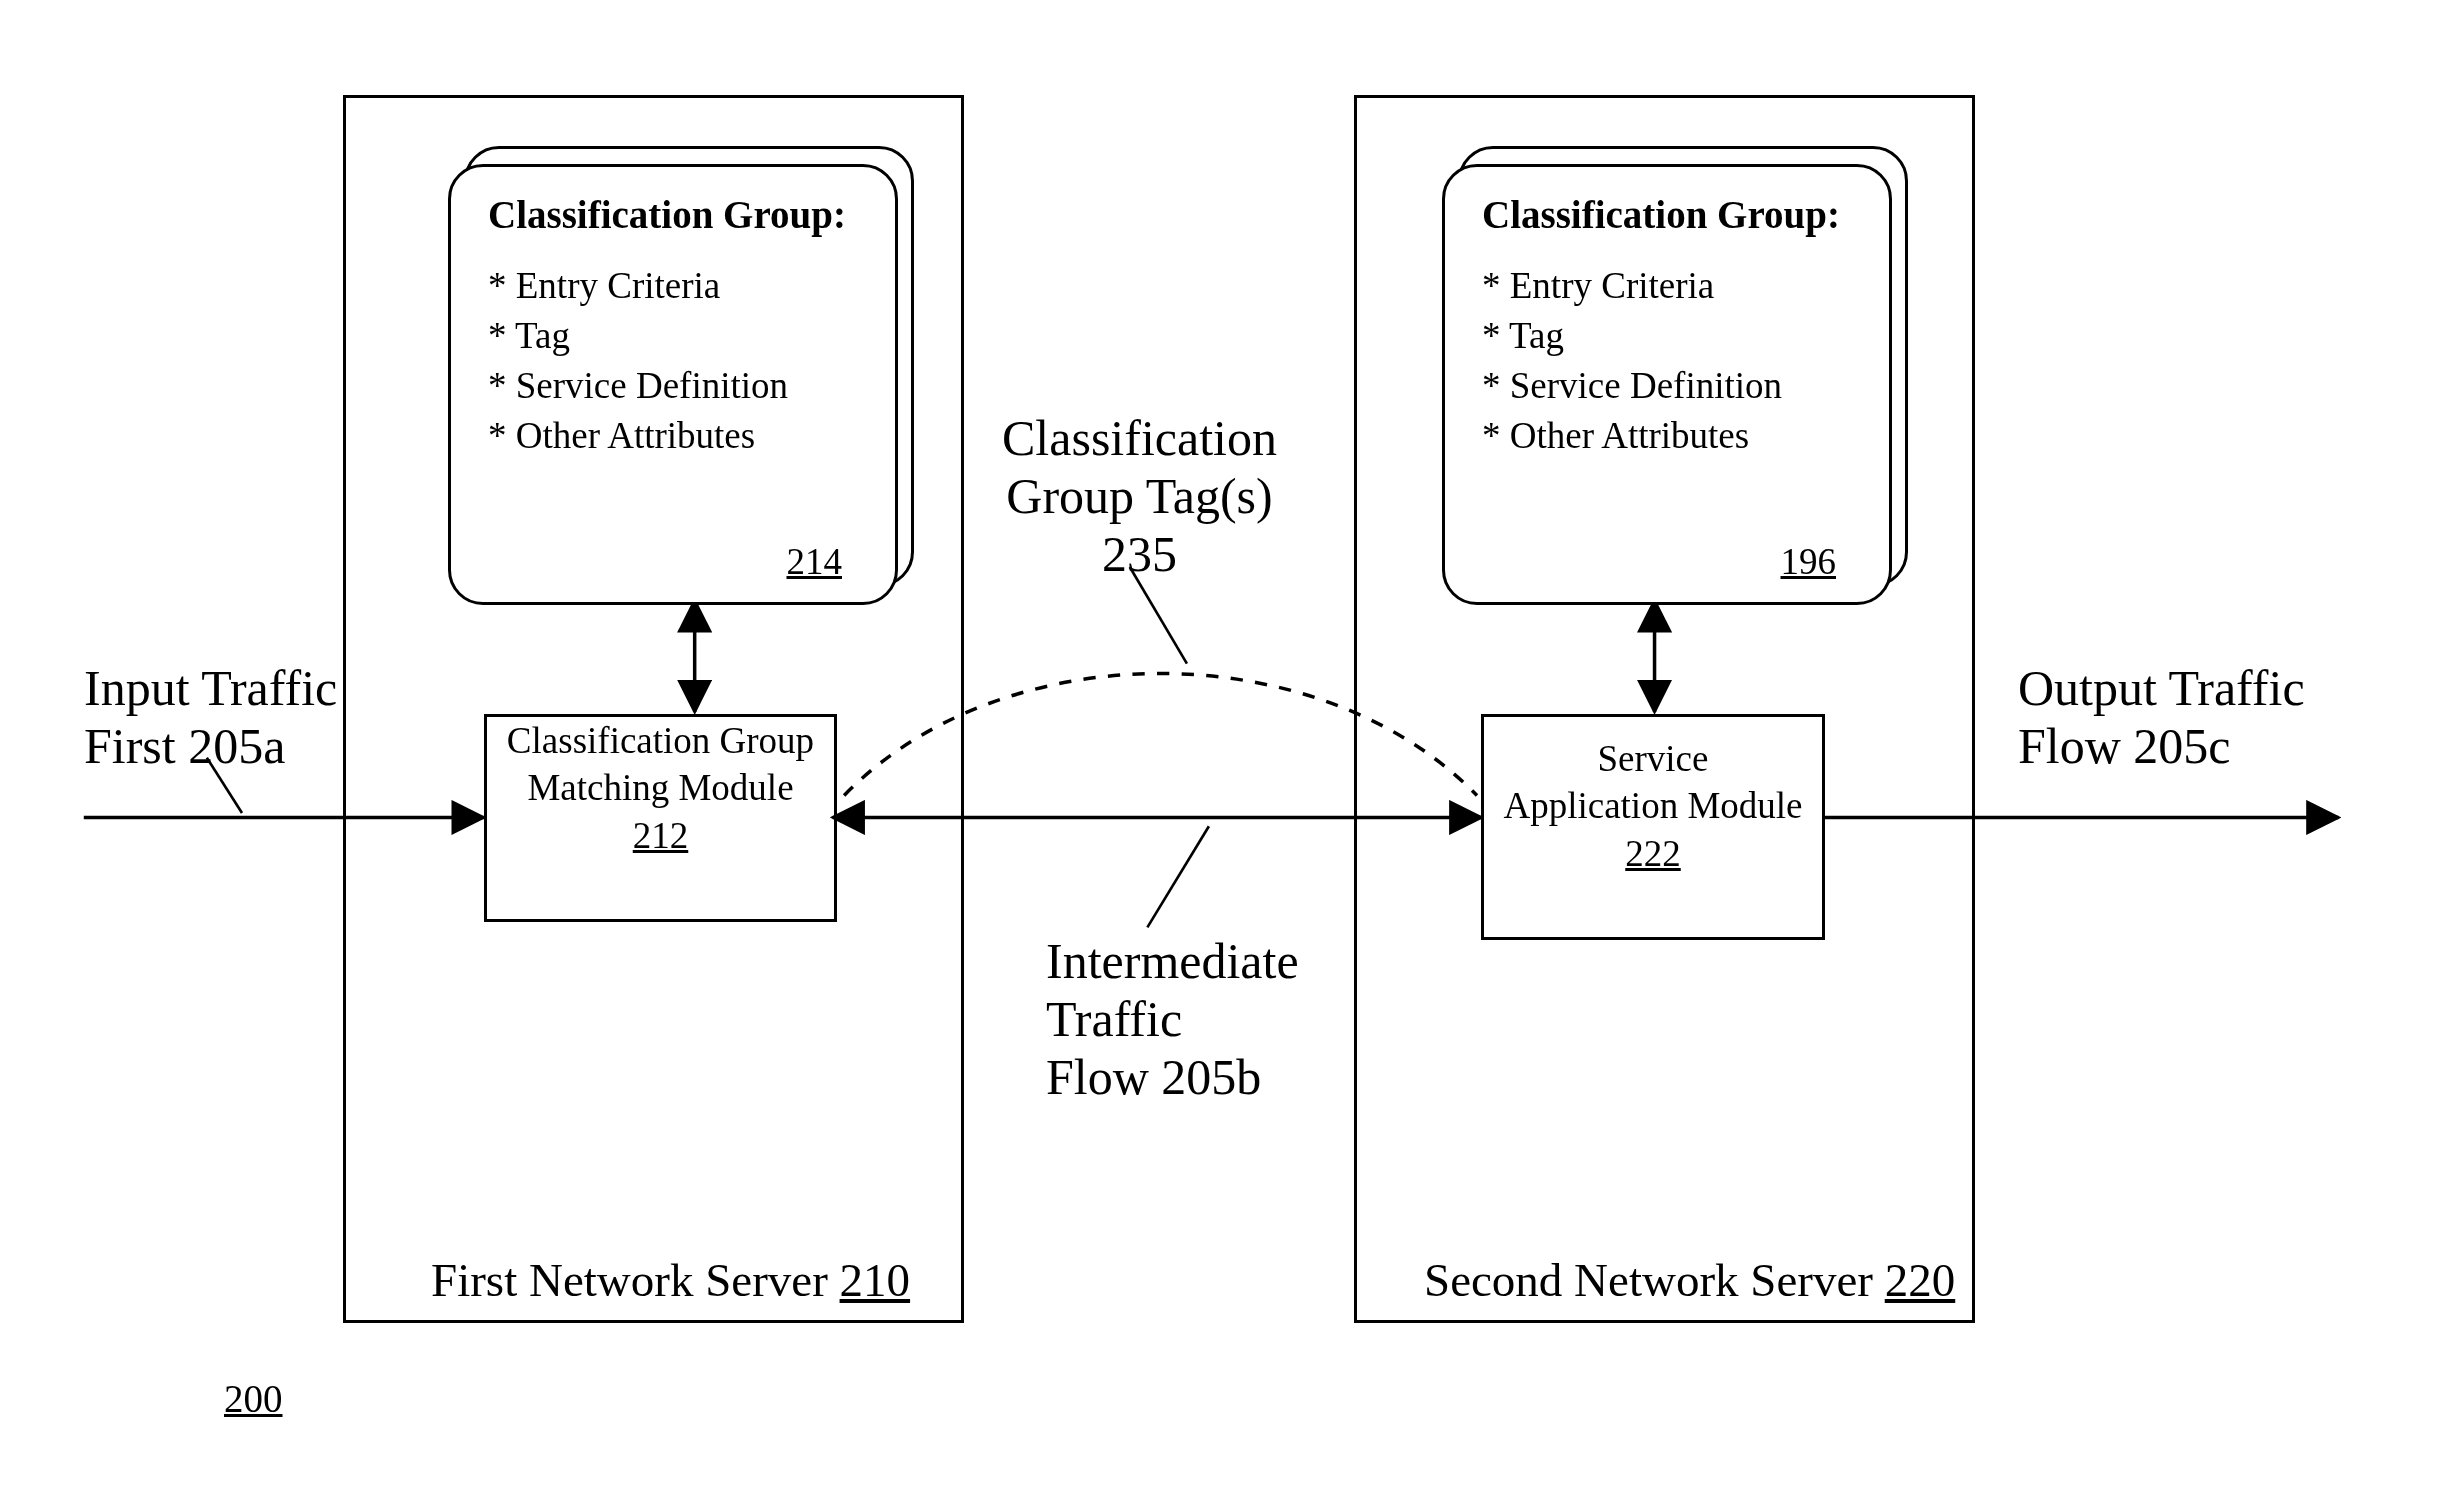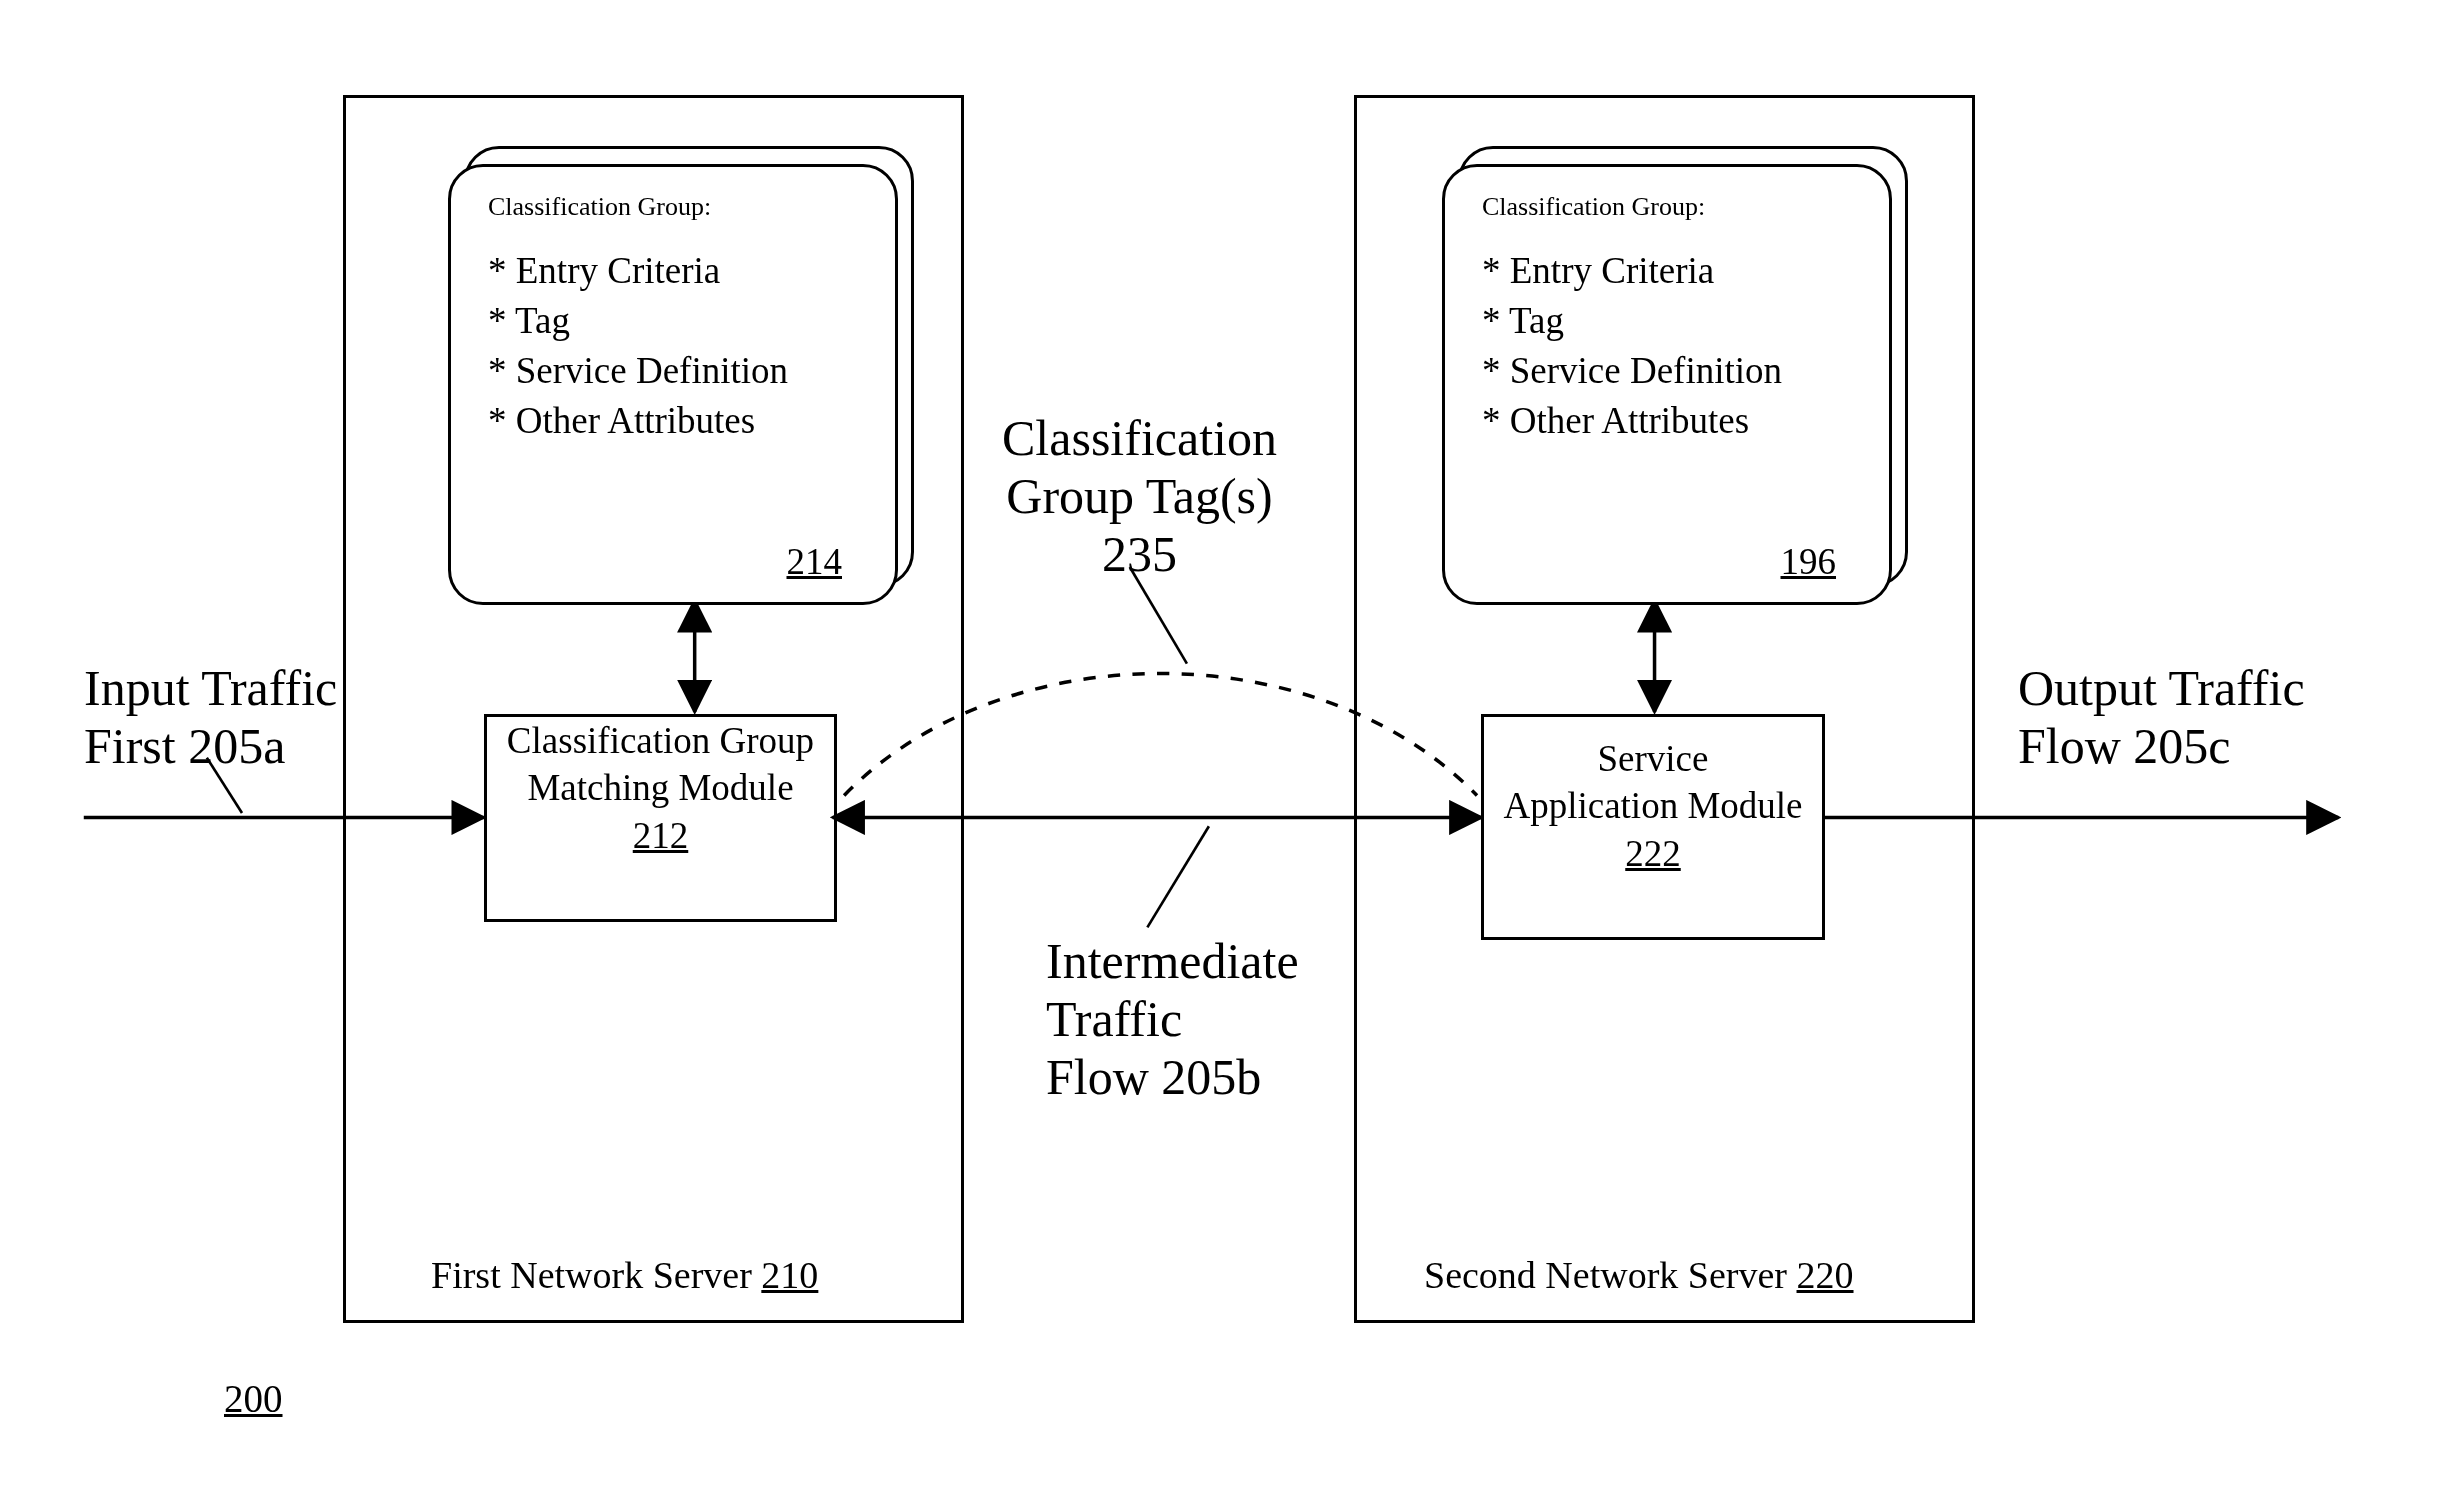--- a/index.html
+++ b/index.html
@@ -6,30 +6,30 @@
   body { background: #ffffff; font-family: "Times New Roman", Times, serif; }
   .canvas { position: relative; width: 2438px; height: 1511px; }
 
   
   .server-box { position: absolute; border: 3.5px solid #000; }
 
   
   .card-back, .card-front {
     position: absolute; border: 3.5px solid #000; border-radius: 35px; background: #fff;
   }
-  .card-title { font-size: 26px; margin: 24.6px 0 24.6px 37px; }
+  .card-title { font-size: 39px; margin: 24.6px 0 24.6px 37px; font-weight: bold; }
   .card-list { list-style: none; padding: 0; margin: 0 0 0 37px; }
   .card-list li { font-size: 37px; line-height: 1.35; }
   .card-ref { position: absolute; right: 53px; bottom: 19.3px; font-size: 37px; text-decoration: underline; }
 
   .module-box { position: absolute; border: 3.5px solid #000; text-align: center; }
   .module-line { font-size: 37px; line-height: 1.28; }
   .module-ref-u { text-decoration: underline; }
 
-  .server-label { position: absolute; font-size: 38px; }
+  .server-label { position: absolute; font-size: 47px; }
   .server-label .u { text-decoration: underline; }
 
   .float-label { position: absolute; font-size: 50px; text-align: left; }
 
   .fig-ref { position: absolute; font-size: 39px; text-decoration: underline; }
 
   svg.wire { position: absolute; left: 0; top: 0; overflow: visible; }
 </style>
 </head>
 <body>

